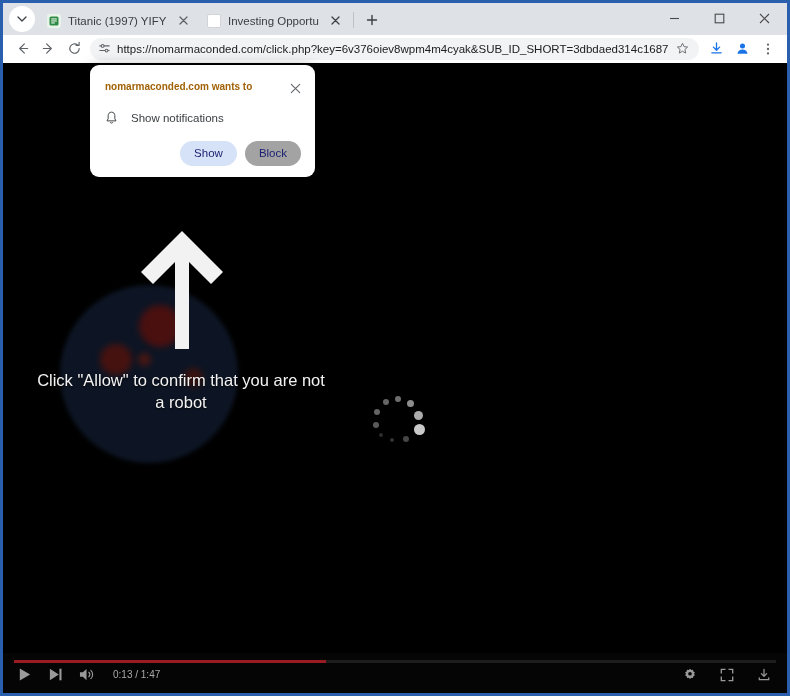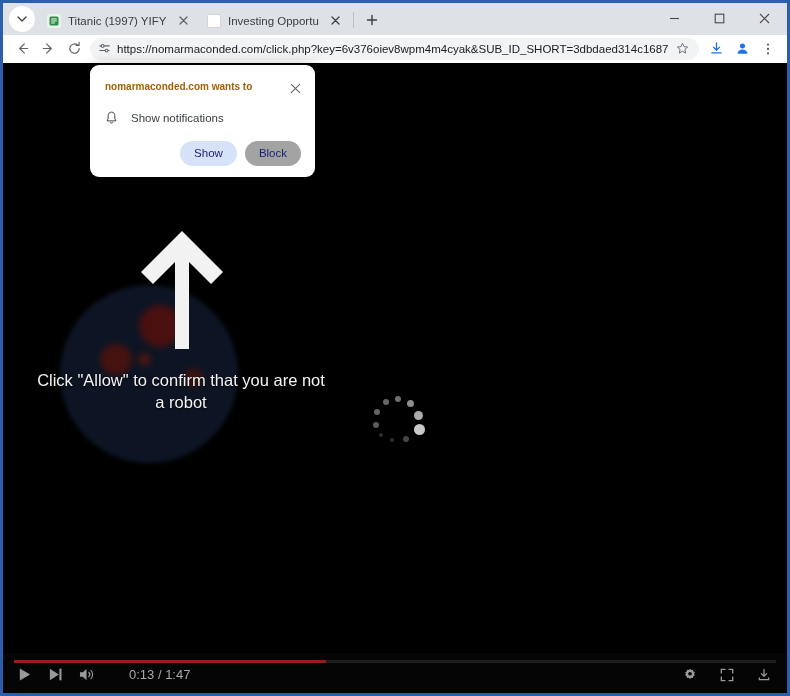--- a/index.html
+++ b/index.html
@@ -238,22 +238,22 @@
     position:absolute; left:14px; top:14px;
     display:flex; align-items:center; gap: 16px;
   }
   #controls-right {
     position:absolute; right:16px; top:15px;
     display:flex; align-items:center; gap: 23px;
   }
   .pc-icon { color:#9a9a9a; display:flex; align-items:center; justify-content:center; }
   #time-display {
     color:#a9a9a9;
-    font-size: 13px;
-    margin-left: 18px;
+    font-size: 10px;
+    margin-left: 2px;
     white-space:nowrap;
   }
 
   
   #permission-bubble {
     position:absolute;
     left: 87px; top: 62px;
     width: 225px;
     background: #ffffff;
     border-radius: 9px;

